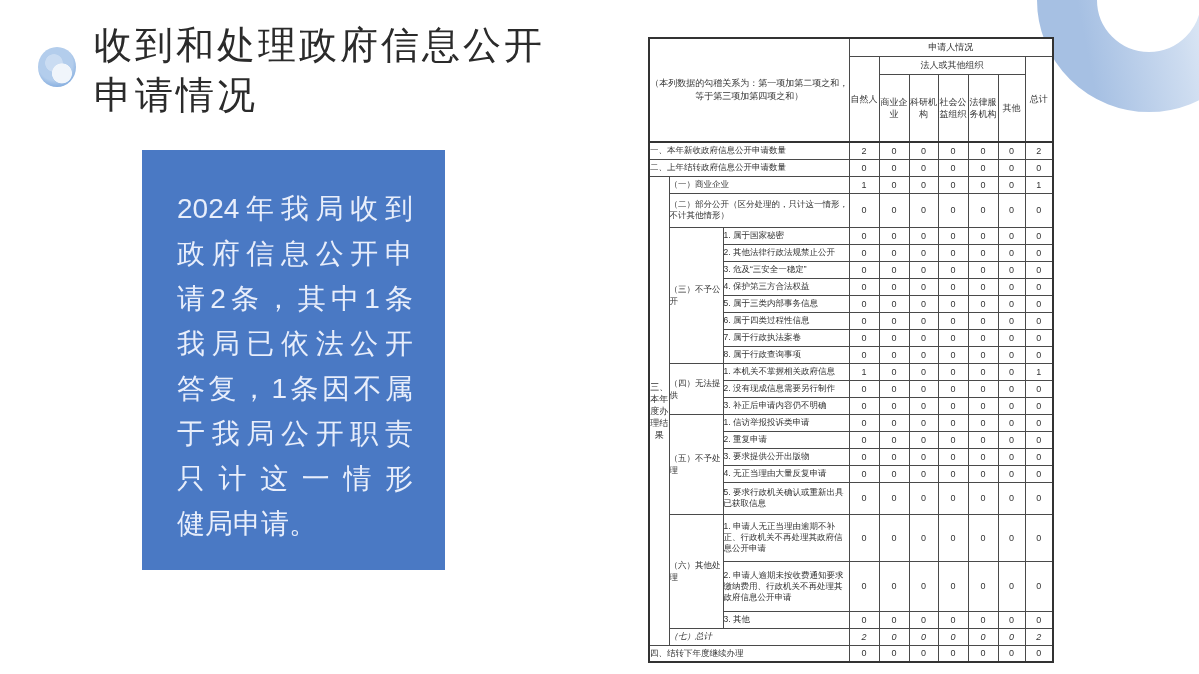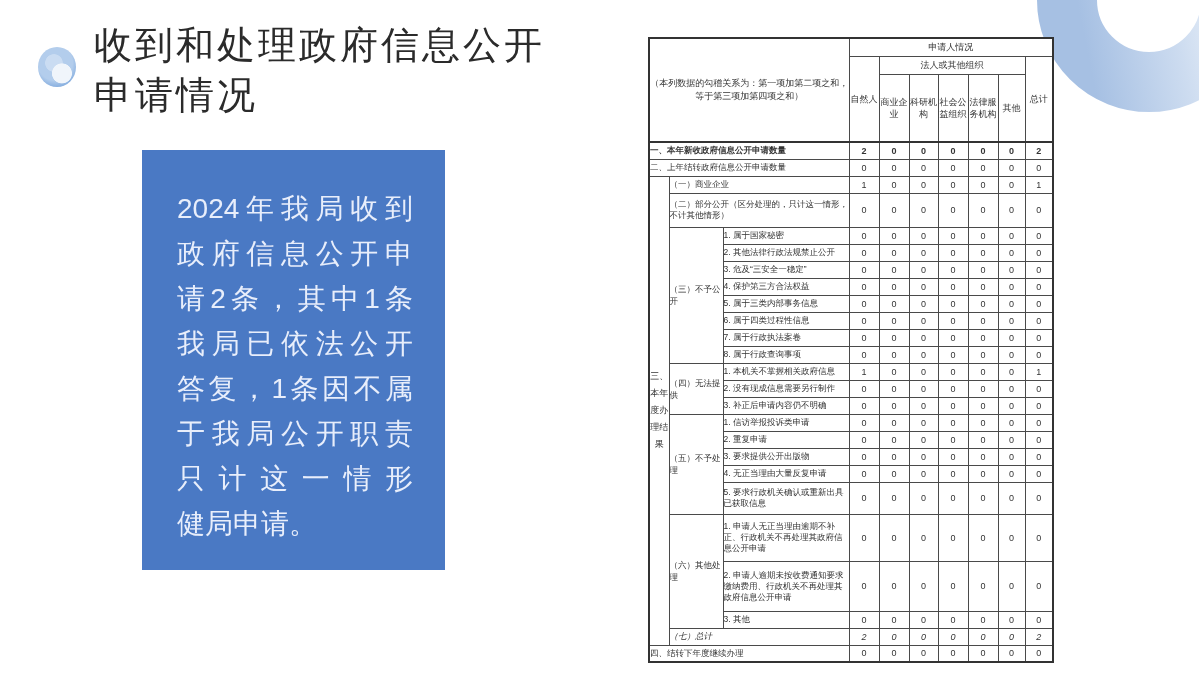--- a/index.html
+++ b/index.html
@@ -32,21 +32,21 @@
   table.report td{border:1px solid #4a4a4a;color:#333;padding:0;vertical-align:middle;
                   overflow:hidden;word-break:break-all;}
   thead td{text-align:center;font-size:9px;line-height:12px;padding:1px;}
   thead tr:nth-child(1){height:18px;}
   thead tr:nth-child(2){height:18px;}
   thead tr:nth-child(3){height:68px;}
   td.note{font-size:9px;line-height:13px;padding:2px 6px;text-align:center;}
   tbody tr:first-child td{border-top:2px solid #333;}
   td.lbl{font-size:8.5px;line-height:11px;text-align:left;padding:1px 2px;}
   td.num{font-size:9px;text-align:center;}
-  td.g1{font-size:9px;line-height:17px;text-align:center;padding:0 1px;}
+  td.g1{font-size:9px;line-height:12px;text-align:center;padding:0 1px;}
   td.g2{font-size:8.5px;line-height:12px;text-align:left;padding:0 3px;}
 </style>
 </head>
 <body>
 
 <div class="slide">
 
   <svg class="arc" width="220" height="170" viewBox="0 0 220 170">
     <defs>
       <linearGradient id="arcg" x1="0" y1="0.2" x2="1" y2="0">
@@ -101,21 +101,21 @@
       </tr>
       <tr>
         <td>商业企业</td>
         <td>科研机构</td>
         <td>社会公益组织</td>
         <td>法律服务机构</td>
         <td>其他</td>
       </tr>
     </thead>
     <tbody>
-        <tr style="height: 17px; font-weight: bold;">
+        <tr style="height: 17px;">
           <td class="lbl" colspan="3">一、本年新收政府信息公开申请数量</td>
           <td class="num">2</td>
           <td class="num">0</td>
           <td class="num">0</td>
           <td class="num">0</td>
           <td class="num">0</td>
           <td class="num">0</td>
           <td class="num">2</td>
         </tr>
         <tr style="height: 17px;">

